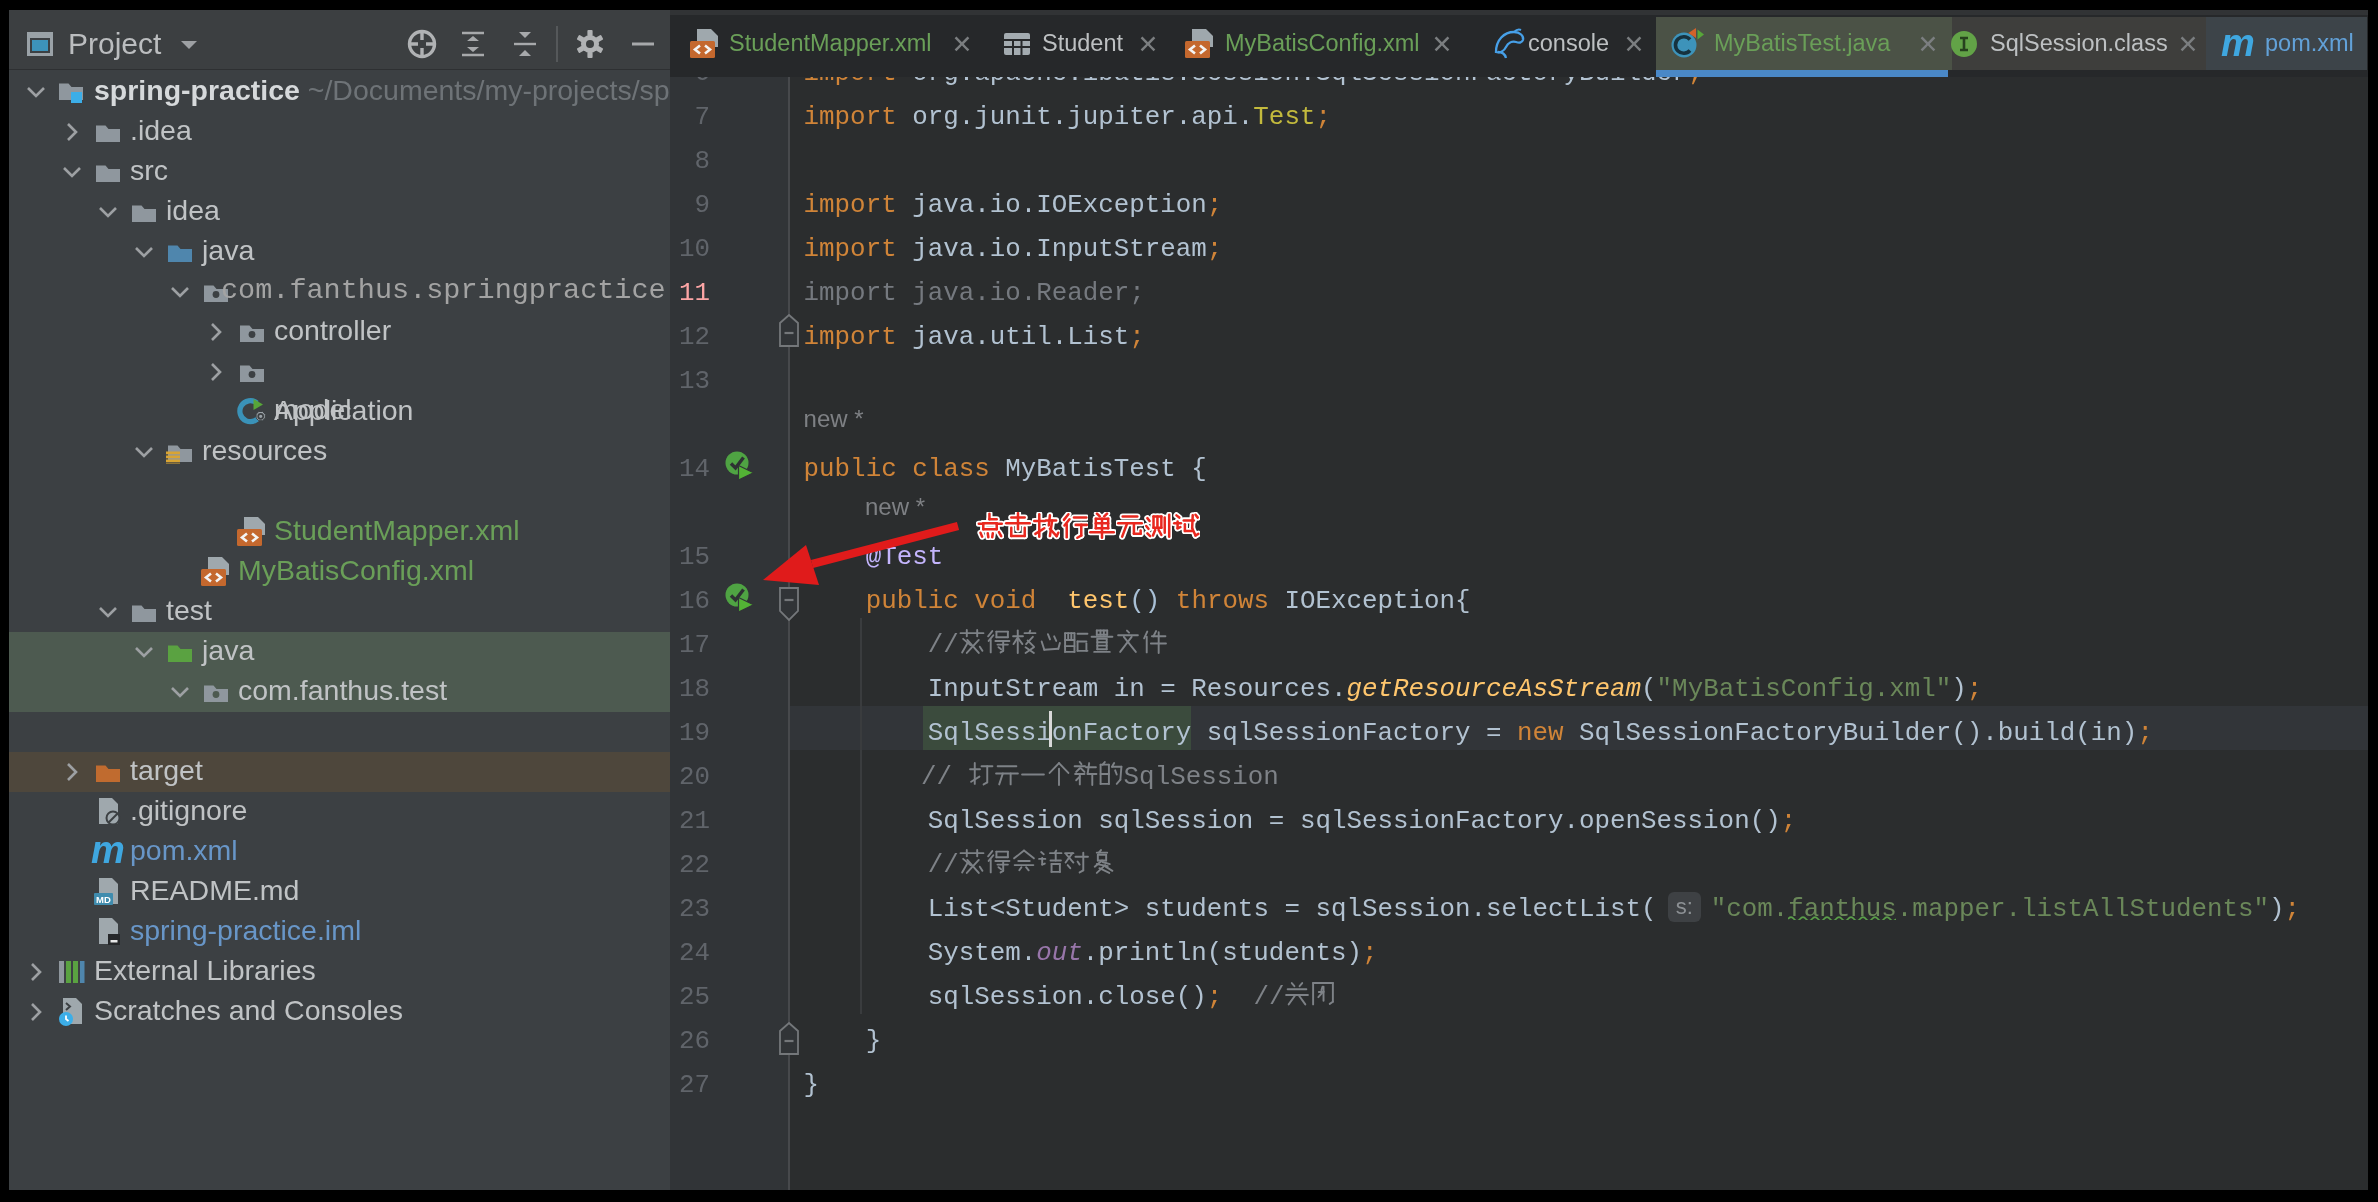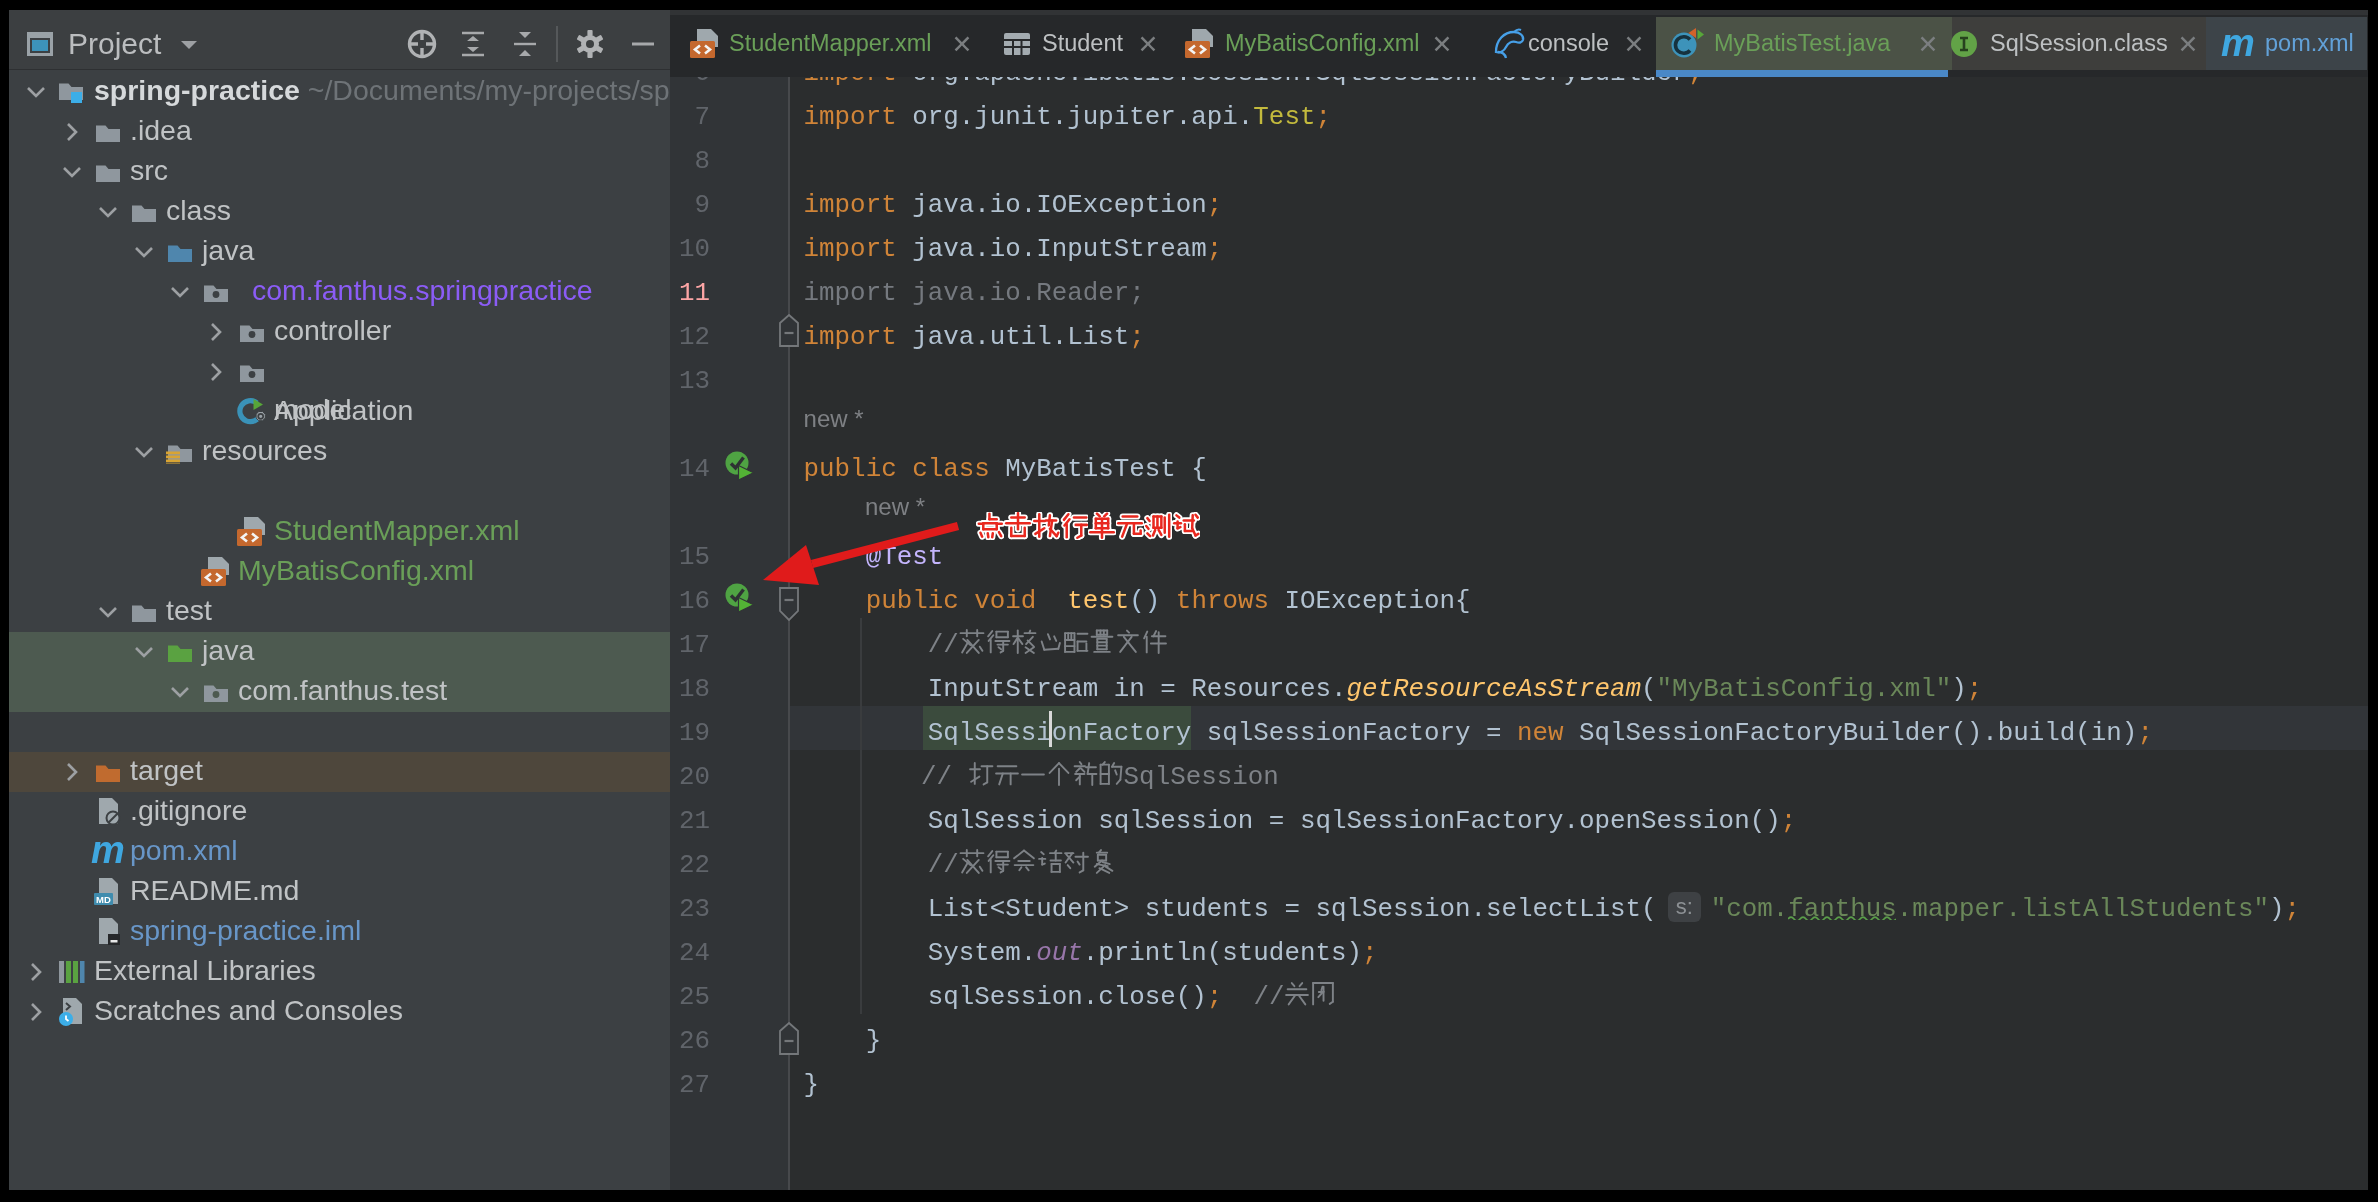--- a/index.html
+++ b/index.html
@@ -119,21 +119,21 @@
       <div class="chev" style="left:99px;">
         <svg width="26" height="16" viewBox="0 0 26 16" style="">
           <path d="M5,4 L13,12 L21,4" fill="none" stroke="#9da0a3" stroke-width="2.6"></path>
         </svg>
       </div>
       <div class="ticon" style="left:135px;">
         <svg width="28" height="24" viewBox="0 0 28 24" style="">
           <path d="M2,5.5 h9.5 l3,3.5 H26 v13 H2 z" fill="#8f979e"></path>
         </svg>
       </div>
-      <div class="lbl" style="left:157px;color:#c0c3c5;font-weight:normal;">class</div>
+      <div class="lbl" style="left:157px;color:#c0c3c5;font-weight:normal;">idea</div>
     </div>
     <div class="tree-row" style="top:162px;">
       <div class="chev" style="left:135px;">
         <svg width="26" height="16" viewBox="0 0 26 16" style="">
           <path d="M5,4 L13,12 L21,4" fill="none" stroke="#9da0a3" stroke-width="2.6"></path>
         </svg>
       </div>
       <div class="ticon" style="left:171px;">
         <svg width="28" height="24" viewBox="0 0 28 24" style="">
           <path d="M2,5.5 h9.5 l3,3.5 H26 v13 H2 z" fill="#4f86ad"></path>
@@ -146,21 +146,21 @@
         <svg width="26" height="16" viewBox="0 0 26 16" style="">
           <path d="M5,4 L13,12 L21,4" fill="none" stroke="#9da0a3" stroke-width="2.6"></path>
         </svg>
       </div>
       <div class="ticon" style="left:207px;">
         <svg width="28" height="24" viewBox="0 0 28 24" style="">
           <path d="M2,5.5 h9.5 l3,3.5 H26 v13 H2 z" fill="#8f979e"></path>
           <circle cx="14" cy="14.5" r="3.4" fill="#3c4043"></circle>
         </svg>
       </div>
-      <div class="lbl" style="left:243px;color:#8b5cf6;font-weight:normal;">com.fanthus.springpractice</div>
+      <div class="lbl" style="left:212px;color:#a3a3a3;font-weight:normal;font-family:Liberation Mono, monospace;">com.fanthus.springpractice</div>
     </div>
     <div class="tree-row" style="top:242px;">
       <div class="chev" style="left:207px;">
         <svg width="16" height="26" viewBox="0 0 16 26" style="">
           <path d="M4,5 L12,13 L4,21" fill="none" stroke="#9da0a3" stroke-width="2.6"></path>
         </svg>
       </div>
       <div class="ticon" style="left:243px;">
         <svg width="28" height="24" viewBox="0 0 28 24" style="">
           <path d="M2,5.5 h9.5 l3,3.5 H26 v13 H2 z" fill="#8f979e"></path>

